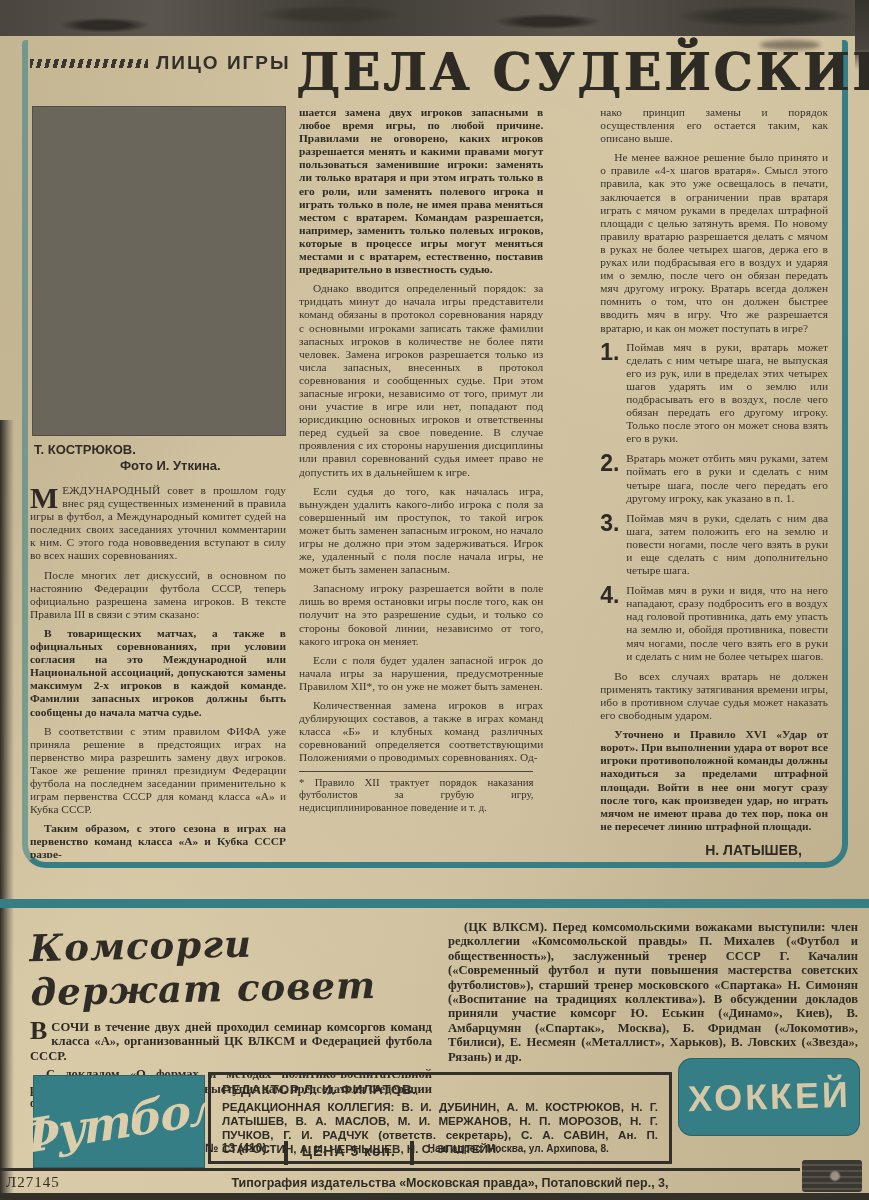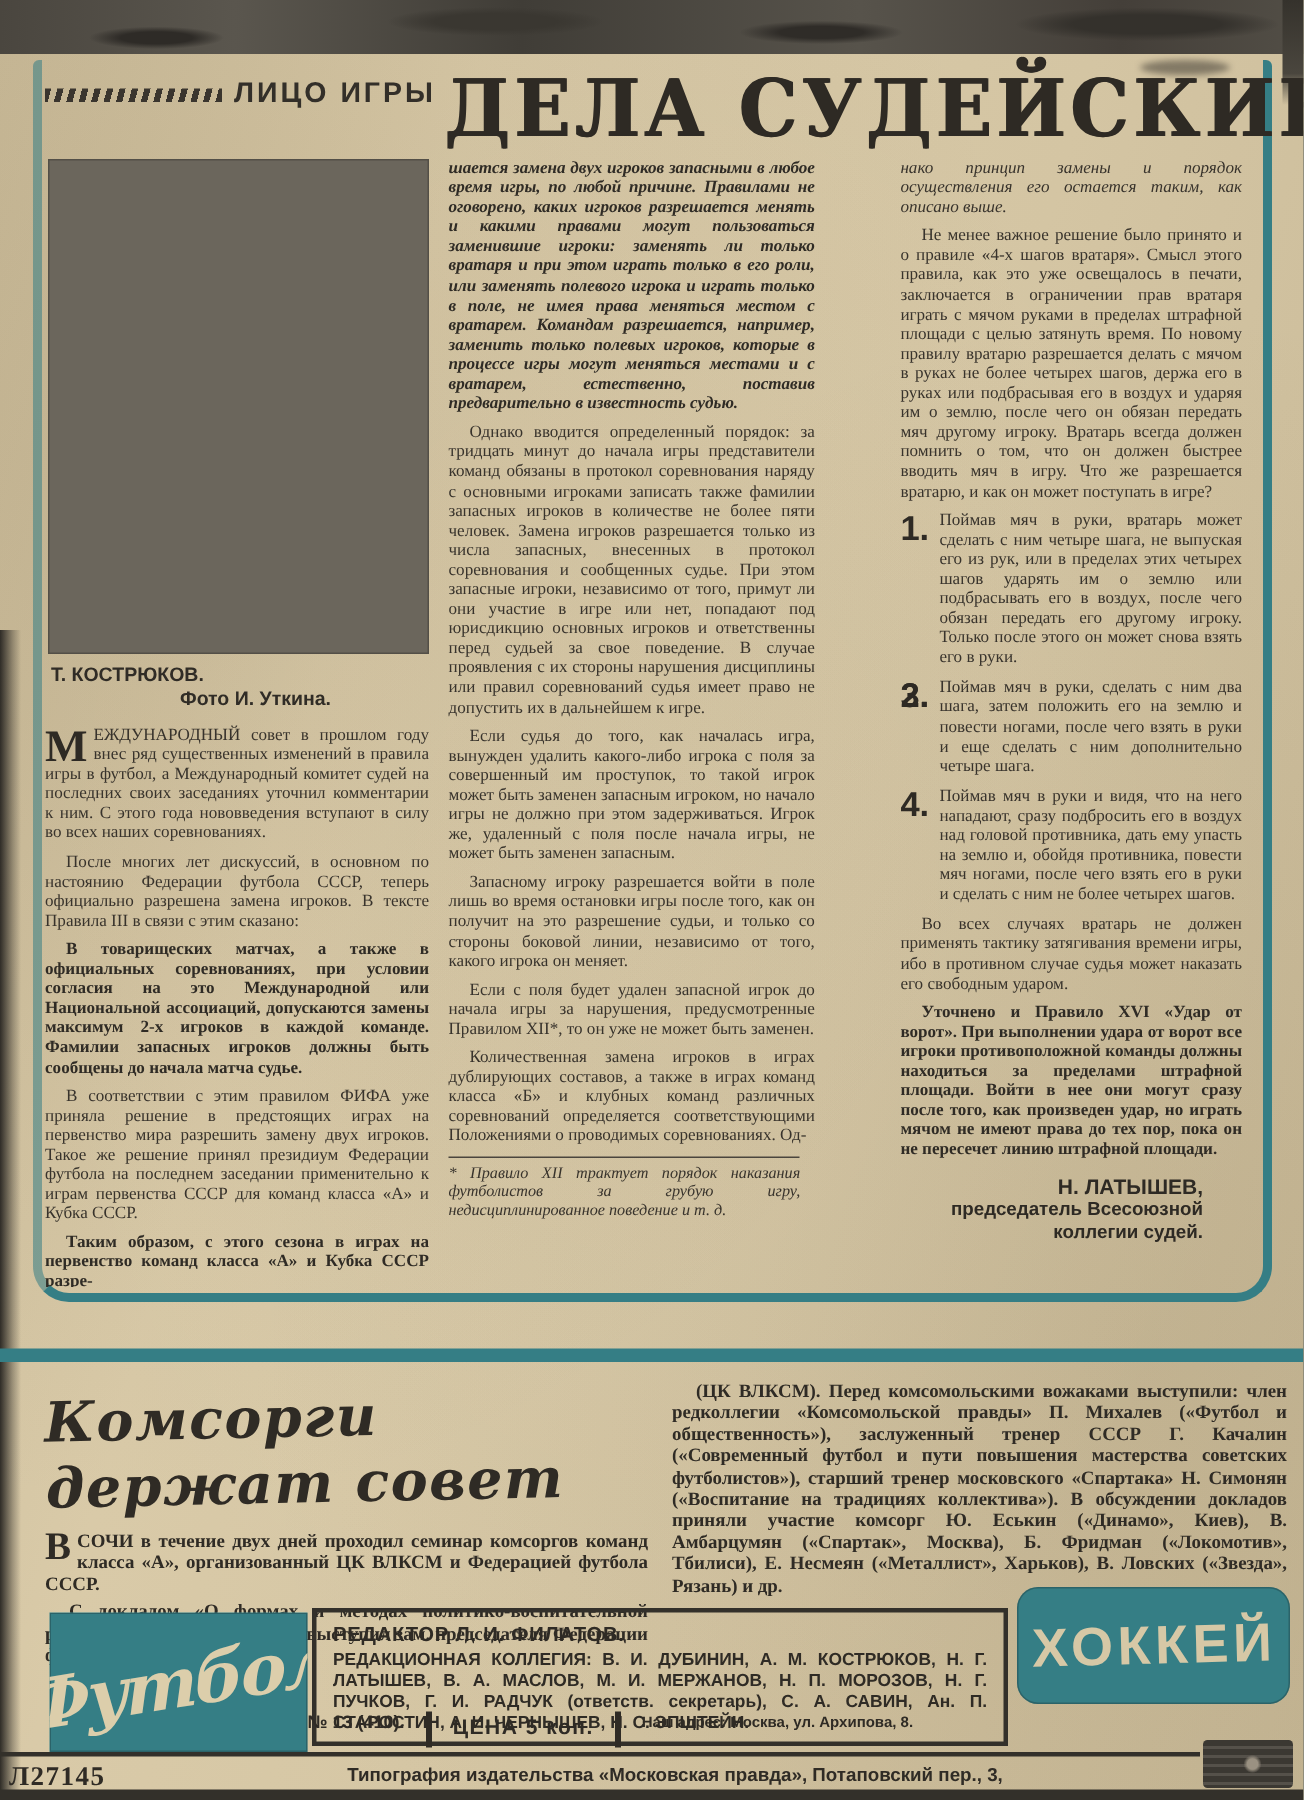--- a/index.html
+++ b/index.html
@@ -43,21 +43,21 @@
     letter-spacing:3px;color:#2e2a24;transform:scaleY(1.08);transform-origin:top left;
     text-shadow:1px 0 0 #2e2a24;white-space:nowrap;}
 
   
   .cols{position:absolute;left:30px;top:106px;width:802px;height:752px;display:flex;gap:13px;overflow:hidden;}
   .col{font-size:11.4px;line-height:13.1px;text-align:justify;}
   .col1{width:262px;}
   .col2{width:266px;}
   .col3{width:248px;padding-right:4px;margin-left:44px;}
   .col p{margin:0 0 6px 0;text-indent:14px;}
-  .col p.nojust{text-indent:0;font-style:italic;}
+  .col p.nojust{text-indent:0;}
   .col p.bold,.ba-col p{font-weight:bold;color:#2f2b25;}
   p.dc{text-indent:0;}
   p.dc::first-letter{float:left;font-size:30px;line-height:25px;padding:1px 4px 0 0;font-weight:bold;color:#2e2a24;}
 
   
   .photo{width:254px;height:330px;margin:0 0 6px 2px;
     background:
       radial-gradient(ellipse 24px 19px at 49% 27%, #968e82 0 60%, transparent 70%),
       radial-gradient(ellipse 56px 74px at 45% 50%, #d4ccba 0 52%, #b3aa97 68%, transparent 78%),
       radial-gradient(ellipse 36px 52px at 52% 76%, #56514a 0 58%, transparent 72%),
@@ -99,21 +99,21 @@
   .hockey-box span{font-family:"Liberation Sans",sans-serif;font-weight:900;font-size:36px;letter-spacing:3px;color:#d6c8a6;transform:rotate(-1.5deg);}
 
   .issue-line{position:absolute;left:205px;top:1141px;display:flex;align-items:flex-start;gap:14px;
     font-family:"Liberation Sans",sans-serif;font-weight:bold;color:#2f2b25;}
   .issue-no{font-size:12px;}
   .vbar{width:4px;height:24px;background:#2f2b25;}
   .price{font-size:14px;padding-top:2px;letter-spacing:1px;}
   .address{font-size:10px;line-height:15px;width:200px;}
 
   .footer-rule{position:absolute;left:0;top:1168px;width:800px;height:3px;background:#33302a;}
-  .print-code{position:absolute;left:6px;top:1174px;font-size:18px;letter-spacing:1px;color:#2f2b25;font-weight:bold;}
+  .print-code{position:absolute;left:6px;top:1174px;font-size:15px;letter-spacing:1px;color:#2f2b25;}
   .imprint{position:absolute;left:120px;top:1176px;width:660px;text-align:center;
     font-family:"Liberation Sans",sans-serif;font-weight:bold;font-size:12.5px;color:#2f2b25;}
   .emblem{position:absolute;left:802px;top:1160px;width:60px;height:32px;border-radius:3px;
     background:
       radial-gradient(circle 10px at 55% 50%, #9a9182 0 35%, transparent 60%),
       repeating-linear-gradient(180deg,#3b3832 0 4px,#55514a 4px 6px);}
 </style>
 </head>
 <body>
 
@@ -160,20 +160,21 @@
     <div class="col col3">
       <p class="nojust">нако принцип замены и порядок осуществления его остается таким, как описано выше.</p>
       <p>Не менее важное решение было принято и о правиле «4-х шагов вратаря». Смысл этого правила, как это уже освещалось в печати, заключается в ограничении прав вратаря играть с мячом руками в пределах штрафной площади с целью затянуть время. По новому правилу вратарю разрешается делать с мячом в руках не более четырех шагов, держа его в руках или подбрасывая его в воздух и ударяя им о землю, после чего он обязан передать мяч другому игроку. Вратарь всегда должен помнить о том, что он должен быстрее вводить мяч в игру. Что же разрешается вратарю, и как он может поступать в игре?</p>
 
       <div class="item">
         <span class="num">1.</span>
         <span class="txt">Поймав мяч в руки, вратарь может сделать с ним четыре шага, не выпуская его из рук, или в пределах этих четырех шагов ударять им о землю или подбрасывать его в воздух, после чего обязан передать его другому игроку. Только после этого он может снова взять его в руки.</span>
       </div>
       <div class="item">
         <span class="num">2.</span>
+        <span class="txt">Вратарь может отбить мяч руками, затем поймать его в руки и сделать с ним четыре шага, после чего передать его другому игроку, как указано в п. 1.</span>
       </div>
       <div class="item">
         <span class="num">3.</span>
         <span class="txt">Поймав мяч в руки, сделать с ним два шага, затем положить его на землю и повести ногами, после чего взять в руки и еще сделать с ним дополнительно четыре шага.</span>
       </div>
       <div class="item">
         <span class="num">4.</span>
         <span class="txt">Поймав мяч в руки и видя, что на него нападают, сразу подбросить его в воздух над головой противника, дать ему упасть на землю и, обойдя противника, повести мяч ногами, после чего взять его в руки и сделать с ним не более четырех шагов.</span>
       </div>
 

